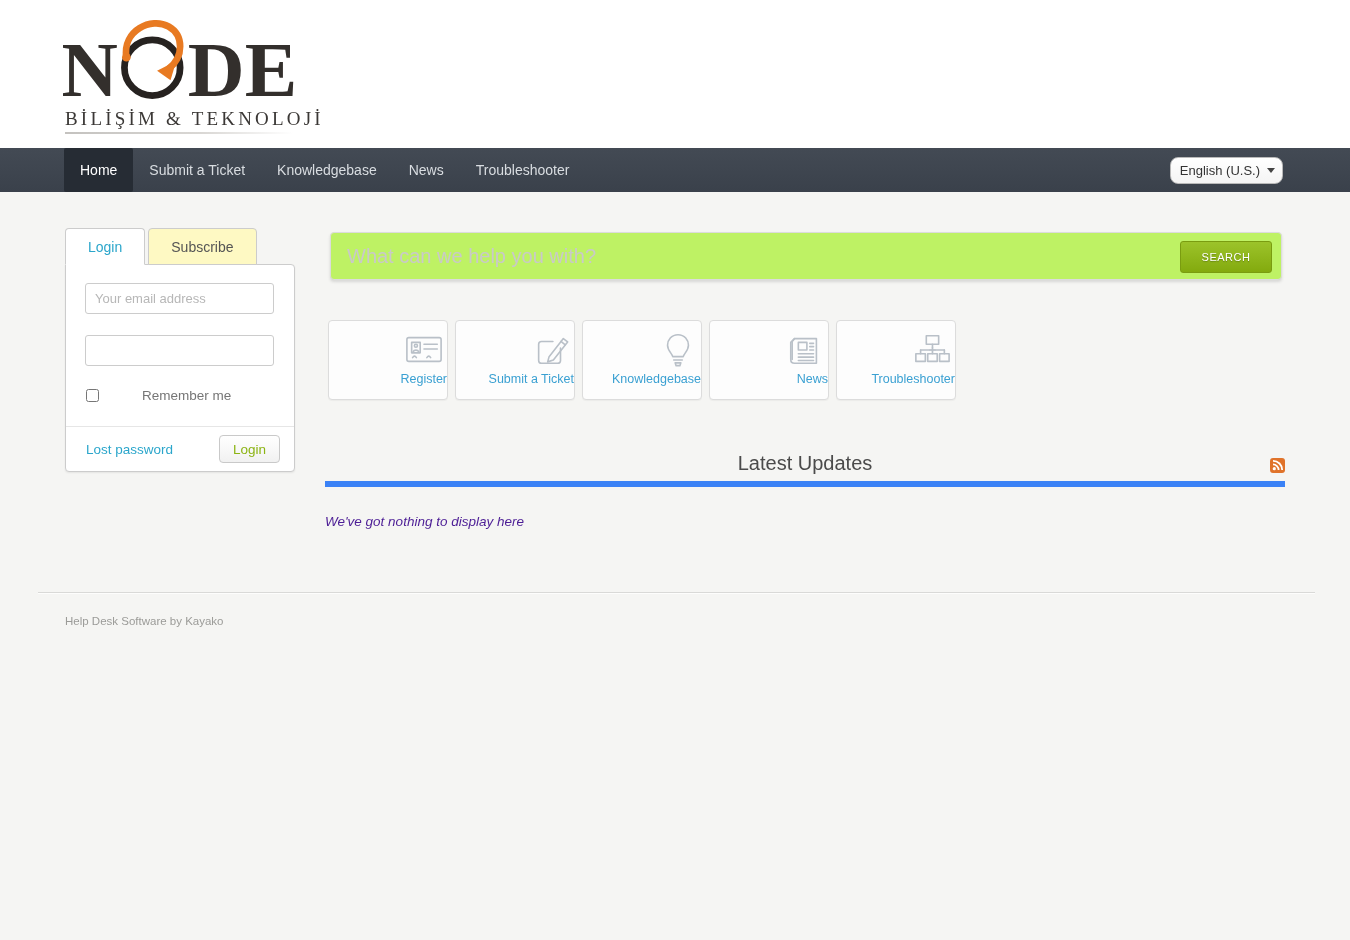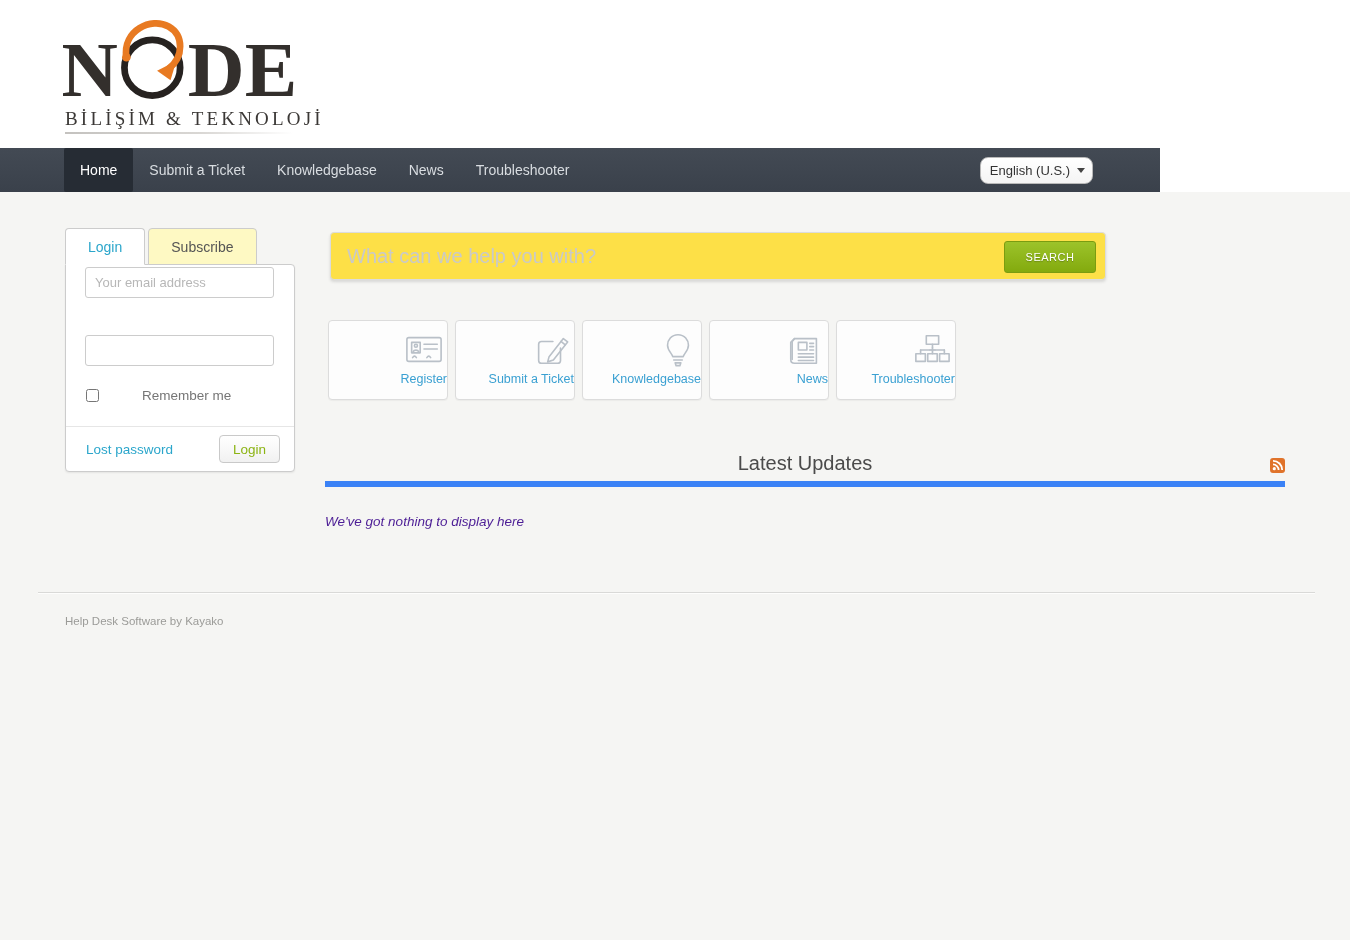--- a/index.html
+++ b/index.html
@@ -21,21 +21,21 @@
     font-family: "Liberation Serif", serif;
     font-size: 19px; letter-spacing: 3.2px; color: #3b3836; white-space: nowrap;
   }
   .logo-underline {
     position: absolute; left: 2px; top: 118px; width: 228px; height: 2px;
     background: linear-gradient(to right, #c4c2bf 0%, #d9d7d4 60%, rgba(220,218,215,0) 100%);
   }
 
   
   .navbar {
-    position: absolute; left: 0; top: 148px; width: 1160px; height: 44px;
+    position: absolute; left: 0; top: 148px; width: 1350px; height: 44px;
     background: linear-gradient(#434a54, #3a414b);
   }
   .nav-items { position: absolute; left: 64px; top: 0; height: 44px; display: flex; list-style: none; }
   .nav-item {
     height: 44px; line-height: 44px; padding: 0 16px;
     color: #d9dde1; font-size: 14px; cursor: pointer; white-space: nowrap;
   }
   .nav-item.active {
     background: #262c34; color: #ffffff; border-radius: 2px;
   }
@@ -68,21 +68,21 @@
     background: #ffffff; border: 1px solid #cccccc; border-radius: 0 4px 4px 4px;
     box-shadow: 0 1px 2px rgba(0,0,0,0.07); z-index: 1;
   }
   .login-panel .text-input {
     position: absolute; left: 19px; width: 189px; height: 31px;
     border: 1px solid #cccccc; border-radius: 3px; padding: 0 9px;
     font-size: 13px; color: #444; background: #fff;
     font-family: "Liberation Sans", sans-serif;
   }
   .login-panel .text-input::placeholder { color: #b7b7b7; opacity: 1; }
-  .input-email { top: 2px; }
+  .input-email { top: 18px; }
   .input-password { top: 70px; }
   .remember-row { position: absolute; left: 20px; top: 123px; display: flex; align-items: center; gap: 36px; }
   .remember-row input { width: 13px; height: 13px; margin-right: 7px; cursor: pointer; }
   .remember-row label { font-size: 13.5px; color: #767676; cursor: pointer; }
   .login-footer {
     position: absolute; left: 0; right: 0; top: 161px; bottom: 0;
     border-top: 1px solid #e6e6e6;
   }
   .lost-password {
     position: absolute; left: 20px; top: 15px; font-size: 13.5px;
@@ -91,22 +91,22 @@
   .login-button {
     position: absolute; right: 14px; top: 8px; height: 28px; padding: 0 13px;
     background: linear-gradient(#ffffff, #f1f1f1);
     border: 1px solid #c9c9c9; border-radius: 4px;
     font-size: 13.5px; color: #8cb414; cursor: pointer;
     font-family: "Liberation Sans", sans-serif;
   }
 
   
   .search-box {
-    position: absolute; left: 330px; top: 232px; width: 776px; height: 48px;
-    background: #fde047; border: 1px solid #dcdcdc; border-radius: 4px;
+    position: absolute; left: 330px; top: 232px; width: 952px; height: 48px;
+    background: #bef264; border: 1px solid #dcdcdc; border-radius: 4px;
     box-shadow: 0 2px 3px rgba(0,0,0,0.12);
   }
   .search-input {
     position: absolute; left: 0; top: 0; width: 840px; height: 46px;
     border: none; outline: none; background: transparent;
     font-size: 20px; color: #444; padding: 0 16px;
     font-family: "Liberation Sans", sans-serif;
   }
   .search-input::placeholder { color: #c9c9c9; opacity: 1; }
   .search-button {

